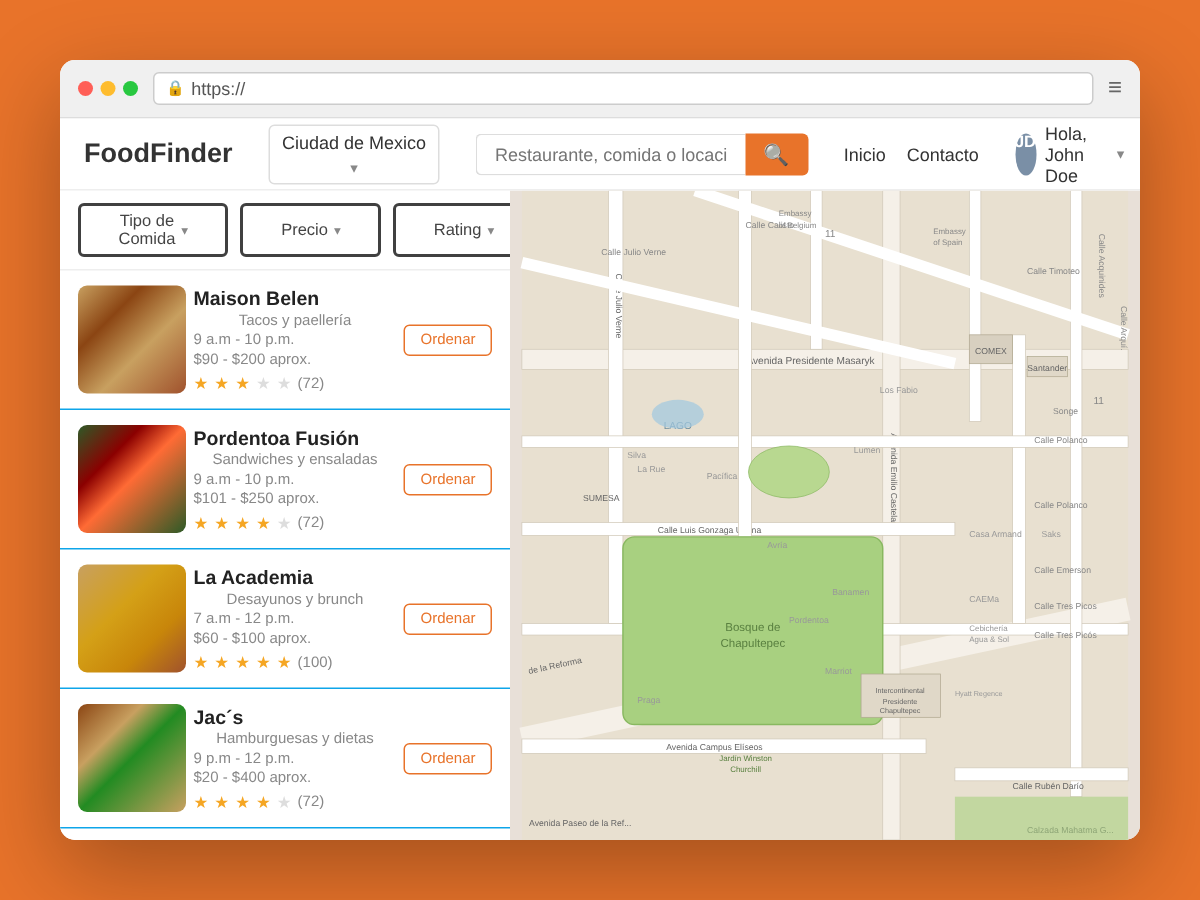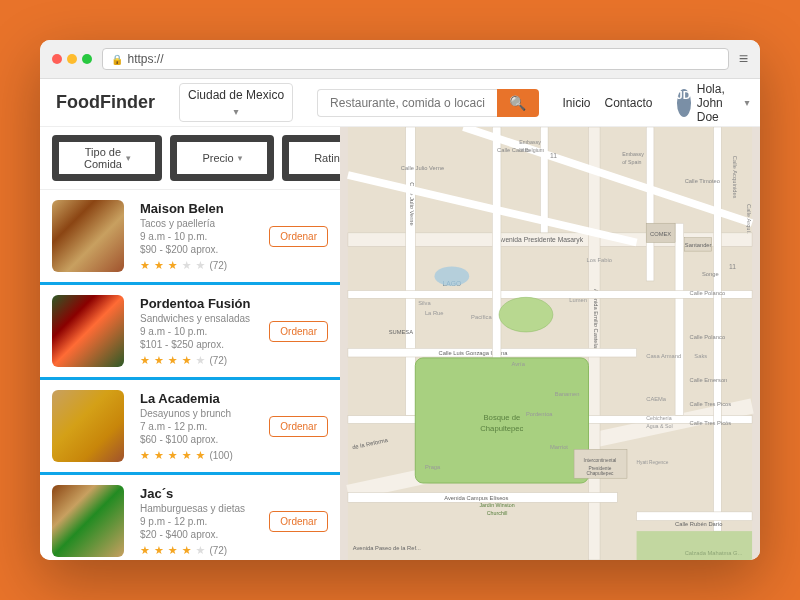--- a/index.html
+++ b/index.html
@@ -169,39 +169,39 @@
       padding: 8px 12px;
       display: flex;
       gap: 8px;
       border-bottom: 1px solid #eee;
       flex-shrink: 0;
     }
     .filter-btn {
       display: flex;
       align-items: center;
       gap: 4px;
-      border: 7px solid #404040;
+      border: 2px solid #404040;
       border-radius: 4px;
       padding: 4px 25px;
       font-size: 11px;
       color: #444;
       background: #fff;
       cursor: pointer;
     }
     .filter-btn .chevron { font-size: 9px; color: #888; }
     .restaurant-list {
       flex: 1;
       overflow-y: auto;
     }
     .restaurant-card {
       display: flex;
       align-items: center;
-      gap: 16px;
+      gap: 5px;
       padding: 10px 12px;
-      border-bottom: 3px solid #0ea5e9;
+      border-bottom: 1px solid #0ea5e9;
       cursor: pointer;
     }
     .img-placeholder {
       width: 72px;
       height: 72px;
       border-radius: 6px;
       flex-shrink: 0;
       background-size: cover;
       background-position: center;
     }
@@ -212,20 +212,21 @@
     .restaurant-name {
       font-size: 13px;
       font-weight: 600;
       color: #222;
       margin-bottom: 2px;
     }
     .restaurant-type {
       font-size: 10px;
       color: #888;
       margin-bottom: 2px;
+      text-align: center;
     }
     .restaurant-hours {
       font-size: 10px;
       color: #888;
       margin-bottom: 2px;
     }
     .restaurant-price {
       font-size: 10px;
       color: #888;
       margin-bottom: 4px;

